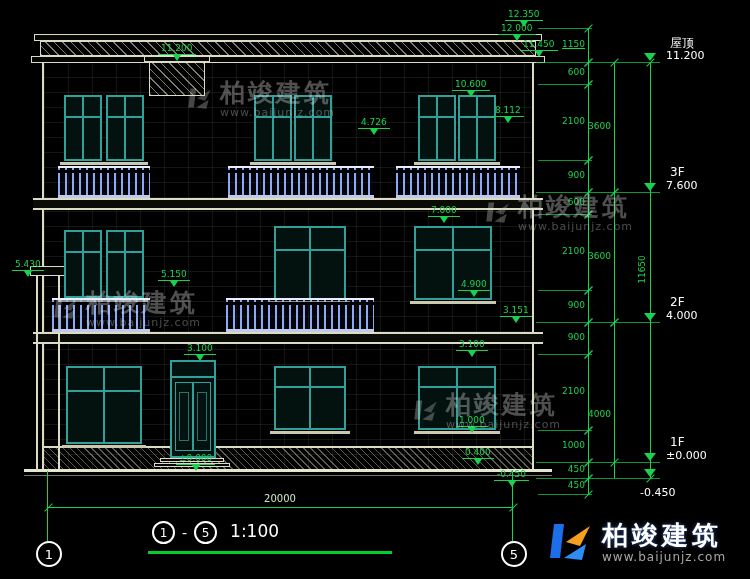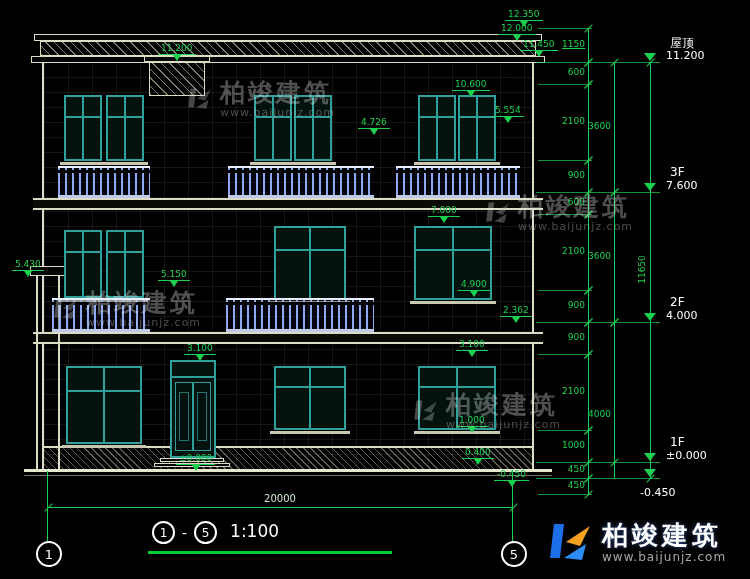--- a/index.html
+++ b/index.html
@@ -195,27 +195,27 @@
       <span class="bu">www.baijunjz.com</span>
     </span>
   </div>
 
   <div id="gen">
       <div class="elev" style="left: 505px; top: 10px;"><span class="ev">12.350</span><div class="tri"></div></div>
       <div class="elev" style="left: 498px; top: 24px;"><span class="ev">12.000</span><div class="tri"></div></div>
       <div class="elev" style="left: 520px; top: 40px;"><span class="ev">11.450</span><div class="tri"></div></div>
       <div class="elev" style="left: 158px; top: 44px;"><span class="ev">11.200</span><div class="tri"></div></div>
       <div class="elev" style="left: 452px; top: 80px;"><span class="ev">10.600</span><div class="tri"></div></div>
-      <div class="elev" style="left: 492px; top: 106px;"><span class="ev">5.554</span><div class="tri"></div></div>
+      <div class="elev" style="left: 492px; top: 106px;"><span class="ev">8.112</span><div class="tri"></div></div>
       <div class="elev" style="left: 358px; top: 118px;"><span class="ev">4.726</span><div class="tri"></div></div>
       <div class="elev" style="left: 428px; top: 206px;"><span class="ev">7.000</span><div class="tri"></div></div>
       <div class="elev" style="left: 12px; top: 260px;"><span class="ev">5.430</span><div class="tri"></div></div>
       <div class="elev" style="left: 158px; top: 270px;"><span class="ev">5.150</span><div class="tri"></div></div>
       <div class="elev" style="left: 458px; top: 280px;"><span class="ev">4.900</span><div class="tri"></div></div>
-      <div class="elev" style="left: 500px; top: 306px;"><span class="ev">2.362</span><div class="tri"></div></div>
+      <div class="elev" style="left: 500px; top: 306px;"><span class="ev">3.151</span><div class="tri"></div></div>
       <div class="elev" style="left: 184px; top: 344px;"><span class="ev">3.100</span><div class="tri"></div></div>
       <div class="elev" style="left: 456px; top: 340px;"><span class="ev">3.100</span><div class="tri"></div></div>
       <div class="elev" style="left: 456px; top: 416px;"><span class="ev">1.000</span><div class="tri"></div></div>
       <div class="elev" style="left: 462px; top: 448px;"><span class="ev">0.400</span><div class="tri"></div></div>
       <div class="elev" style="left: 176px; top: 454px;"><span class="ev">±0.000</span><div class="tri"></div></div>
       <div class="elev" style="left: 494px; top: 470px;"><span class="ev">-0.450</span><div class="tri"></div></div>
       <div class="dline" style="left: 588px; top: 28px; width: 1px; height: 466px;"></div>
       <div class="dline" style="left: 614px; top: 62px; width: 1px; height: 416px;"></div>
       <div class="dline" style="left: 650px; top: 62px; width: 1px; height: 416px;"></div>
       <div class="tick" style="left: 583px; top: 28px;"></div>

